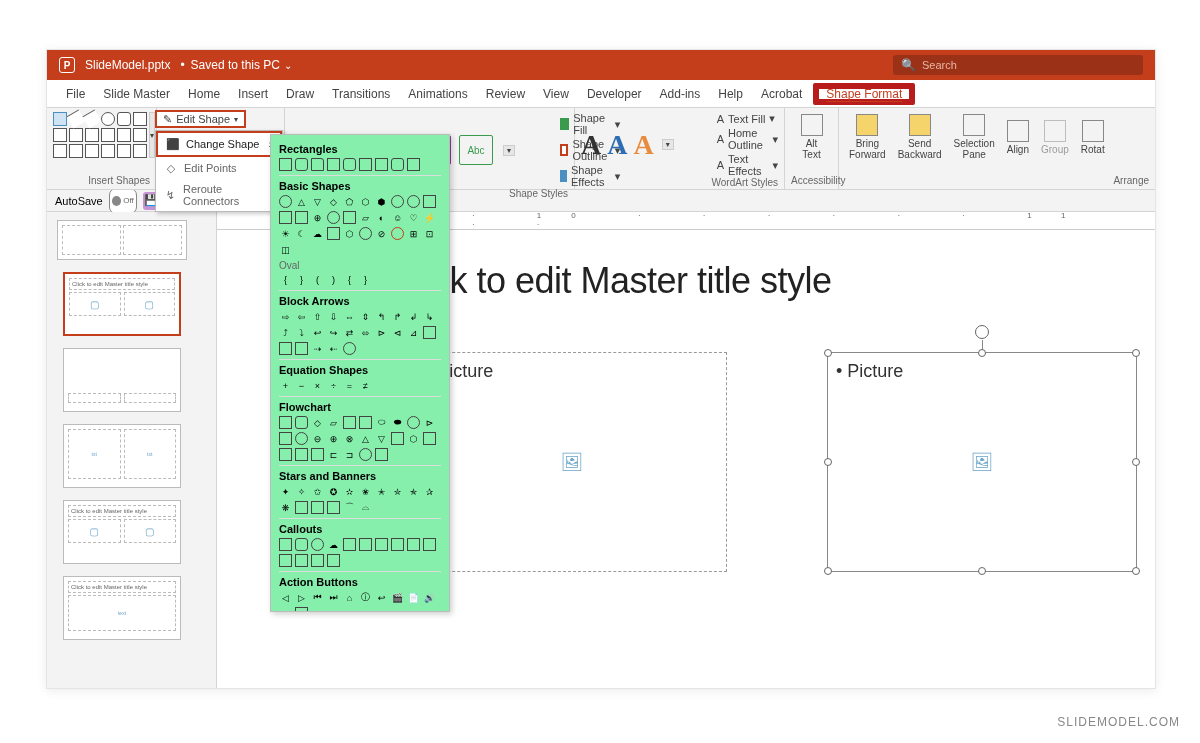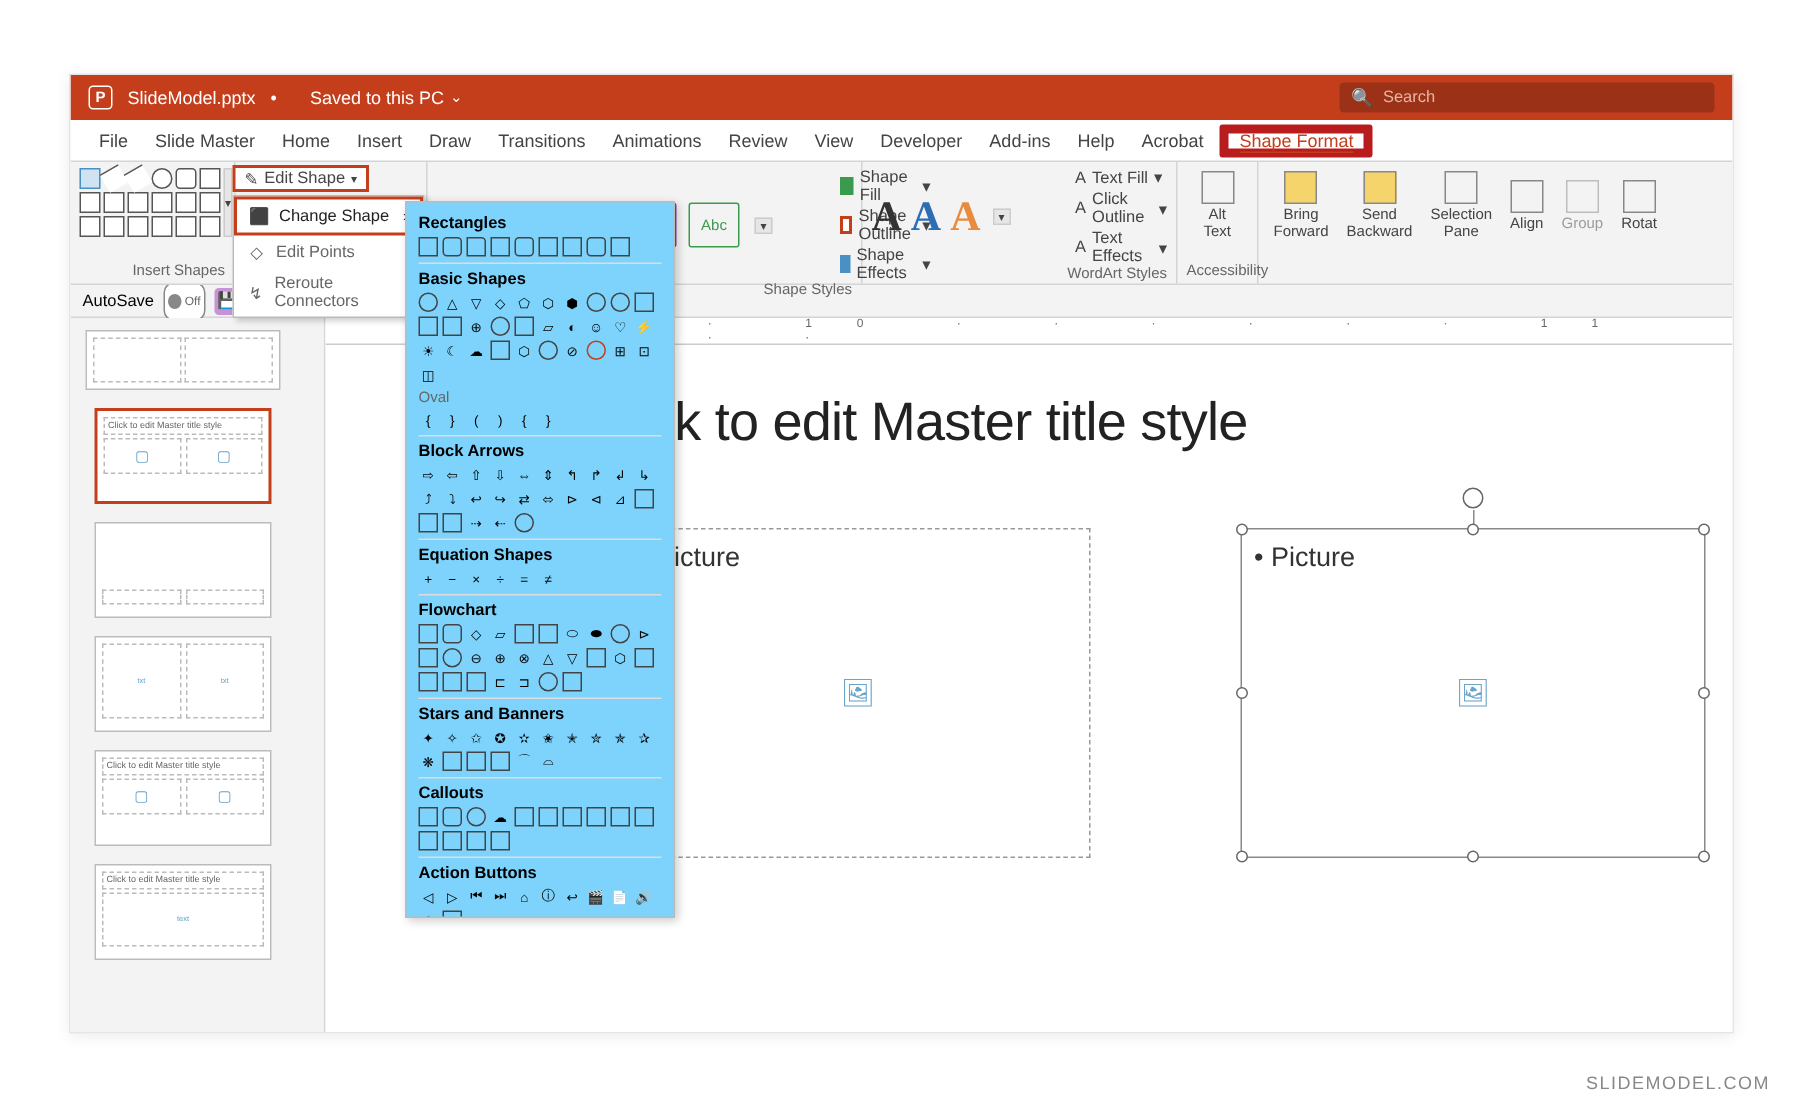--- a/index.html
+++ b/index.html
@@ -2,21 +2,21 @@
 <html><head>
 <meta charset="utf-8">
 <style>
 * { margin: 0; padding: 0; box-sizing: border-box; font-family: "Segoe UI", Arial, sans-serif; }
 body { background: #fff; width: 1200px; height: 743px; overflow: hidden; position: relative; }
 .frame { position:absolute; left:46px; top:49px; width:1110px; height:640px; border:1px solid #e5e5e5; background:#fff; box-shadow:0 2px 10px rgba(0,0,0,.08); overflow:hidden; }
 .titlebar { height:30px; background:#c43e1c; display:flex; align-items:center; color:#fff; font-size:12px; padding:0 12px; }
 .pp-logo{width:16px;height:16px;border:1.5px solid #fff;border-radius:3px;display:flex;align-items:center;justify-content:center;font-size:10px;font-weight:bold;margin-right:10px;}
 .titlebar .fname{margin-right:4px;}
 .titlebar .sep{margin:0 6px;}
-.titlebar .saved{display:flex;align-items:center;cursor:pointer;margin-left:16px;}
+.titlebar .saved{display:flex;align-items:center;cursor:pointer;}
 .titlebar .chev{margin-left:4px;font-size:10px;}
 .searchbox{margin-left:auto;width:250px;height:20px;background:#9b3116;border-radius:3px;display:flex;align-items:center;padding:0 8px;color:#e8b5a5;font-size:11px;}
 .searchbox .mag{margin-right:6px;font-size:12px;}
 .tabstrip{height:28px;background:#fff;border-bottom:1px solid #d4d4d4;display:flex;align-items:center;padding:0 10px;font-size:12px;color:#444;}
 .tabstrip .tab{padding:0 9px;height:28px;display:flex;align-items:center;cursor:pointer;}
 .tabstrip .tab.active{color:#c43e1c;border:6px solid #b91c1c;height:22px;border-radius:2px;padding:0 7px;margin:0 2px;font-weight:500;text-decoration:underline;text-decoration-color:#c43e1c;text-underline-offset:3px;}
 .ribbon{height:82px;background:#f3f3f3;border-bottom:1px solid #d4d4d4;display:flex;font-size:11px;color:#444;position:relative;}
 .rgroup{border-right:1px solid #d4d4d4;display:flex;flex-direction:column;padding:4px 6px 0 6px;}
 .rgroup .glabel{text-align:right;font-size:10px;color:#666;margin-top:auto;padding-bottom:3px;}
 .shape-grid{display:grid;grid-template-columns:repeat(6,14px);grid-auto-rows:14px;gap:2px;}
@@ -60,21 +60,21 @@
 .slide-area{position:relative;padding:30px 0 0 200px;}
 .title-ph{font-size:36px;font-weight:400;color:#222;letter-spacing:-0.5px;}
 .pics{display:flex;gap:100px;margin-top:50px;}
 .picbox{width:310px;height:220px;border:1px dashed #999;padding:8px;position:relative;}
 .picbox.sel{border:1px solid #888;}
 .picbox .plabel{font-size:18px;color:#333;}
 .picbox .pic-ic{position:absolute;left:50%;top:50%;transform:translate(-50%,-50%);font-size:18px;color:#6aa4c8;}
 .handle{width:8px;height:8px;background:#fff;border:1px solid #666;border-radius:50%;position:absolute;}
 .rot{width:14px;height:14px;border:1.5px solid #666;border-radius:50%;position:absolute;left:50%;top:-28px;transform:translateX(-50%);}
 .rot::after{content:"";position:absolute;width:1px;height:14px;background:#888;left:50%;top:14px;}
-.shapes-panel{position:absolute;left:223px;top:84px;width:180px;height:478px;background:#7dd3fc;border:1px solid #bbb;box-shadow:2px 2px 6px rgba(0,0,0,.2);z-index:60;padding:4px 8px;overflow:hidden;font-size:11px;}
+.shapes-panel{position:absolute;left:223px;top:84px;width:180px;height:478px;background:#86efac;border:1px solid #bbb;box-shadow:2px 2px 6px rgba(0,0,0,.2);z-index:60;padding:4px 8px;overflow:hidden;font-size:11px;}
 .shapes-panel .cat{font-weight:bold;margin:4px 0 3px 0;font-size:11px;}
 .shapes-panel .srow{display:flex;flex-wrap:wrap;gap:3px;margin-bottom:2px;}
 .shapes-panel .srow .s{width:13px;height:13px;border:1px solid #444;font-size:9px;display:flex;align-items:center;justify-content:center;cursor:pointer;}
 .shapes-panel .srow .s.rnd{border-radius:3px;}
 .shapes-panel .srow .s.circ{border-radius:50%;}
 .shapes-panel .srow .s.none{border:none;}
 .shapes-panel hr{border:none;border-top:1px solid #ddd;margin:4px 0;}
 .watermark{position:absolute;right:20px;bottom:14px;font-size:12px;color:#888;letter-spacing:1px;}
 </style>
 </head>
@@ -198,21 +198,21 @@
     <div class="rgroup" style="width:210px;">
       <div style="display:flex;align-items:center;">
         <div class="wa-row">
           <span class="wa-a" style="color:#333;">A</span>
           <span class="wa-a" style="color:#2e6db3;">A</span>
           <span class="wa-a" style="color:#e98b3e;">A</span>
           <div class="more-col">▾</div>
         </div>
         <div class="tf-stk">
           <div class="sf-item"><span>A</span> <span>Text Fill</span> ▾</div>
-          <div class="sf-item"><span>A</span> <span>Click Outline</span> ▾</div>
+          <div class="sf-item"><span>A</span> <span>Home Outline</span> ▾</div>
           <div class="sf-item"><span>A</span> <span>Text Effects</span> ▾</div>
         </div>
       </div>
       <div class="glabel">WordArt Styles</div>
     </div>
 
     <div class="rgroup" style="width:54px;">
       <div class="big-btn">
         <div class="bic"></div>
         <div class="blab">Alt<br>Text</div>
@@ -240,20 +240,21 @@
           </div>
         <div class="big-btn" style="opacity:.5;">
             <div class="bic"></div>
             <div class="blab">Group</div>
           </div>
         <div class="big-btn">
             <div class="bic"></div>
             <div class="blab">Rotat</div>
           </div>
       </div>
+      <div class="glabel">Arrange</div>
     </div>
   </div>
 
   <div class="autosave-row">
     <span>AutoSave</span>
     <div class="toggle">
         <div class="knob"></div>
         <span>Off</span>
       </div>
     <div class="save-ic">💾</div>

